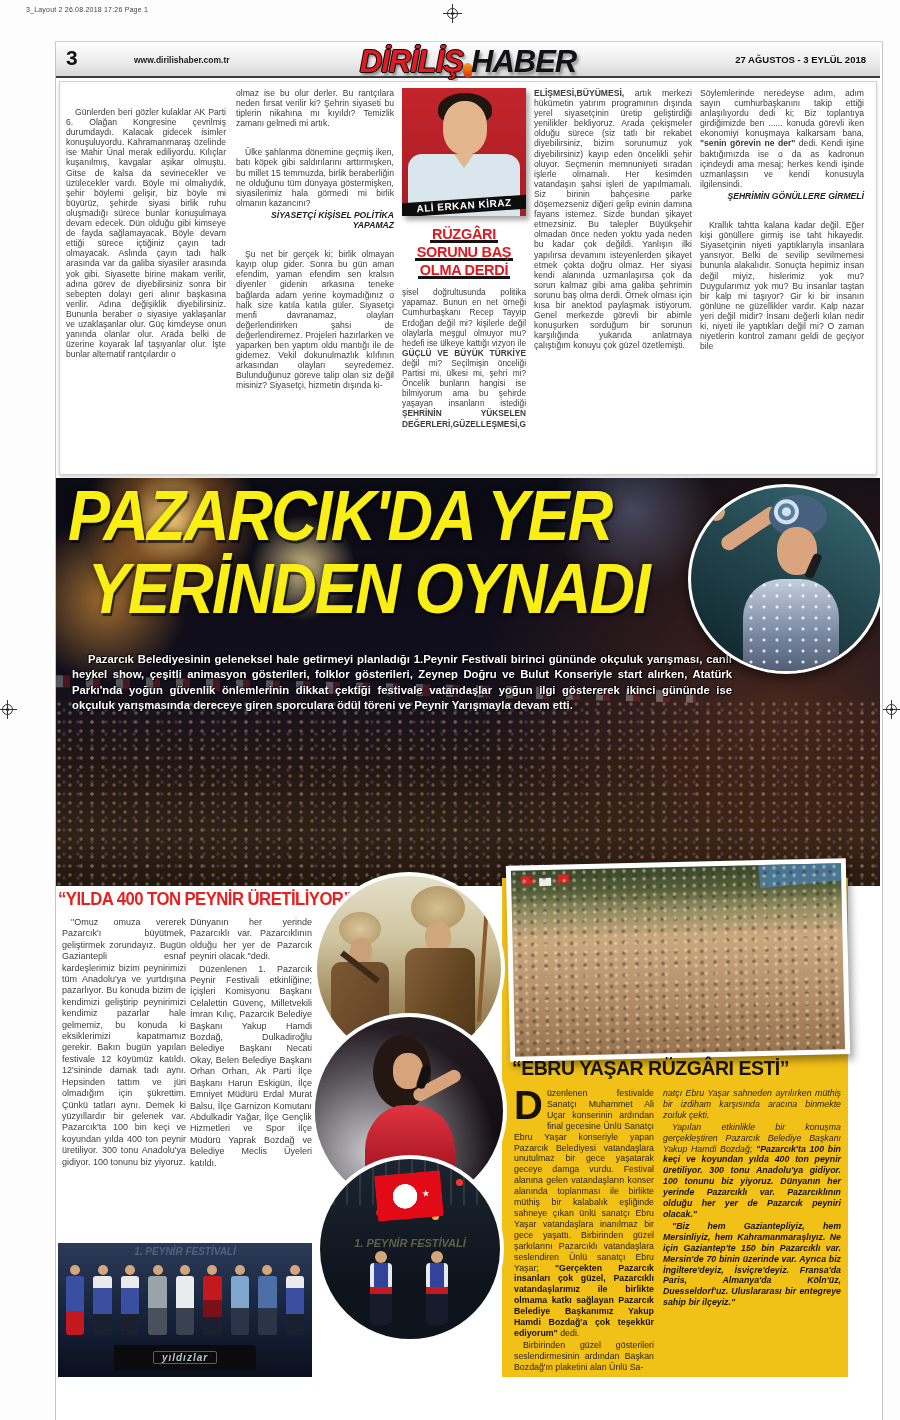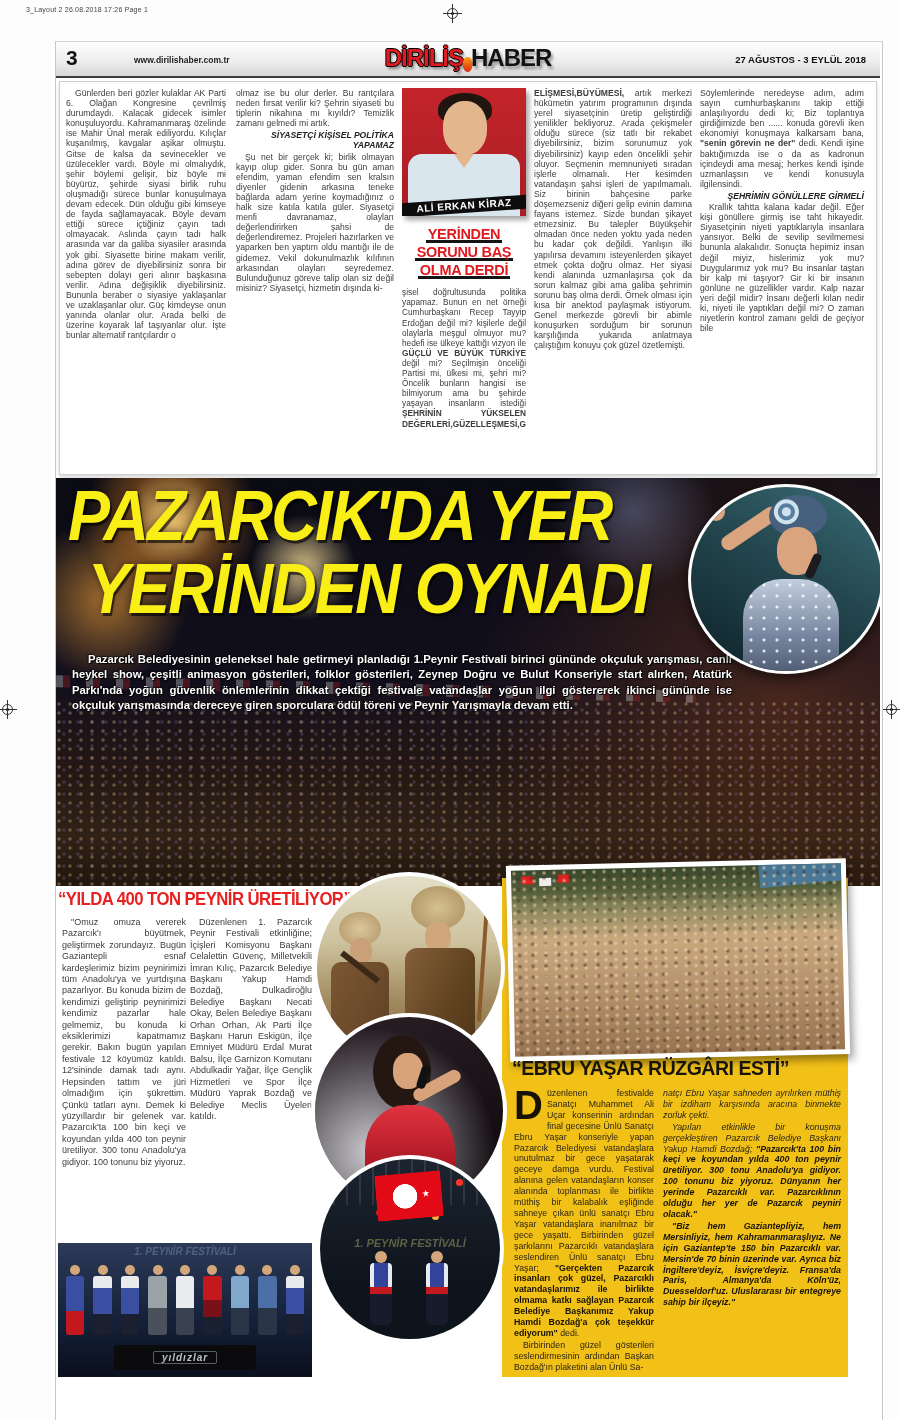--- a/index.html
+++ b/index.html
@@ -15,31 +15,31 @@
   
   .paper{position:absolute;left:55px;top:41px;width:826px;height:1379px;background:#fff;
          border-left:1px solid #c7c7c7;border-right:1px solid #c7c7c7;border-top:1px solid #d4d4d4;}
   
   .masthead{position:absolute;left:56px;top:42px;width:824px;height:34px;
             background:linear-gradient(#ffffff,#ececec 60%,#d7d7d7);border-bottom:2px solid #3d3d3d;}
   .pagenum{position:absolute;left:10px;top:4px;font-size:21px;font-weight:bold;color:#111;}
   .site{position:absolute;left:78px;top:13px;font-size:8.5px;font-weight:bold;color:#222;}
   .dateline{position:absolute;right:14px;top:12px;font-size:9.5px;font-weight:bold;color:#111;}
   .logo{position:absolute;left:50%;top:2px;transform:translateX(-50%);white-space:nowrap;
-        font-weight:900;font-size:24px;letter-spacing:-1px;}
+        font-style:italic;font-weight:900;font-size:31px;letter-spacing:-1px;}
   .logo .l1{color:#e11b22;text-shadow:1px 0 #000,-1px 0 #000,0 1px #000,0 -1px #000,2px 3px 3px rgba(0,0,0,.45);}
   .logo .l2{color:#121215;text-shadow:2px 3px 3px rgba(0,0,0,.35);}
   .flame{display:inline-block;width:10px;height:15px;margin:0 -2px 0 0;vertical-align:-6px;
          background:linear-gradient(#f6a015,#d92a12);border-radius:50% 50% 55% 55%;}
   
   .opbox{position:absolute;left:59px;top:81px;width:816px;height:392px;background:#fff;
          border:1px solid #cfcfcf;box-shadow:0 3px 4px rgba(0,0,0,.15);}
   .col{position:absolute;top:88px;font-size:8.6px;line-height:10.1px;text-align:justify;color:#3c3c3c;}
   .col p{margin:0 0 1px;}
-  .col p.p{text-indent:9px;}
+  .col p.p{text-indent:9px;margin-top:19px;}
   .col p.c{text-indent:0;}
   .col p.sub{font-weight:bold;font-style:italic;text-align:right;text-indent:0;margin:2px 0 1px;color:#222;}
   .b{font-weight:bold;}
   #col1{left:66px;width:160px;}
   #col2{left:236px;width:158px;}
   #col3{left:402px;width:124px;font-size:8.3px;}
   #col4{left:534px;width:158px;}
   #col5{left:700px;width:164px;}
   
   .colnist{width:124px;margin-bottom:8px;}
@@ -206,34 +206,35 @@
     <span class="logo"><span class="l1">DİRİLİŞ</span><span class="flame"></span><span class="l2">HABER</span></span>
     <span class="dateline">27 AĞUSTOS - 3 EYLÜL 2018</span>
   </div>
 
   <div class="opbox"></div>
   <div class="col" id="col1">
       <p class="p"><span>Günlerden beri gözler kulaklar AK Parti 6. Olağan Kongresine çevrilmiş durumdaydı. Kalacak gidecek isimler konuşuluyordu. Kahramanmaraş özelinde ise Mahir Ünal merak ediliyordu. Kılıçlar kuşanılmış, kavgalar aşikar olmuştu. Gitse de kalsa da sevinecekler ve üzülecekler vardı. Böyle mi olmalıydık, şehir böylemi gelişir, biz böyle mi büyürüz, şehirde siyasi birlik ruhu oluşmadığı sürece bunlar konuşulmaya devam edecek. Dün olduğu gibi kimseye de fayda sağlamayacak. Böyle devam ettiği sürece içtiğiniz çayın tadı olmayacak. Aslında çayın tadı halk arasında var da galiba siyasiler arasında yok gibi. Siyasette birine makam verilir, adına görev de diyebilirsiniz sonra bir sebepten dolayı geri alınır başkasına verilir. Adına değişiklik diyebilirsiniz. Bununla beraber o siyasiye yaklaşanlar ve uzaklaşanlar olur. Güç kimdeyse onun yanında olanlar olur. Arada belki de üzerine koyarak laf taşıyanlar olur. İşte bunlar alternatif rantçılardır o</span></p>
     </div>
   <div class="col" id="col2">
       <p class="c"><span>olmaz ise bu olur derler. Bu rantçılara neden fırsat verilir ki? Şehrin siyaseti bu tiplerin nikahına mı kıyıldı? Temizlik zamanı gelmedi mi artık.</span></p>
+      <p class="p"><span>Ülke şahlanma dönemine geçmiş iken, batı köpek gibi saldırılarını arttırmışken, bu millet 15 temmuzda, birlik beraberliğin ne olduğunu tüm dünyaya göstermişken, siyasilerimiz hala görmedi mi birlik olmanın kazancını?</span></p>
       <p class="sub"><span>SİYASETÇİ KİŞİSEL POLİTİKA YAPAMAZ</span></p>
       <p class="p"><span>Şu net bir gerçek ki; birlik olmayan kayıp olup gider. Sonra bu gün aman efendim, yaman efendim sen kralsın diyenler gidenin arkasına teneke bağlarda adam yerine koymadığınız o halk size katıla katıla güler. Siyasetçi menfi davranamaz, olayları değerlendirirken şahsi de değerlendiremez. Projeleri hazırlarken ve yaparken ben yaptım oldu mantığı ile de gidemez. Vekil dokunulmazlık kılıfının arkasından olayları seyredemez. Bulunduğunuz göreve talip olan siz değil misiniz? Siyasetçi, hizmetin dışında ki-</span></p>
     </div>
   <div class="col" id="col3">
     <div class="colnist">
       <div class="av">
         <i class="hair"></i>
         <i class="face"></i>
         <i class="shirt"></i>
         <i class="collar"></i>
         <div class="nameband">ALİ ERKAN KİRAZ</div>
       </div>
       <div class="optitle">
-        <span>YERİNDEN</span>
+        <span>RÜZGÂRI</span>
         <span>SORUNU BAŞ</span>
         <span>OLMA DERDİ</span>
       </div>
     </div>
     <div>
         <p class="c"><span>şisel doğrultusunda politika yapamaz. Bunun en net örneği Cumhurbaşkanı Recep Tayyip Erdoğan değil mi? kişilerle değil olaylarla meşgul olmuyor mu? hedefi ise ülkeye kattığı vizyon ile </span><span class="b">GÜÇLÜ VE BÜYÜK TÜRKİYE</span><span> değil mi? Seçilmişin önceliği Partisi mi, ülkesi mi, şehri mi? Öncelik bunların hangisi ise bilmiyorum ama bu şehirde yaşayan insanların istediği </span><span class="b">ŞEHRİNİN YÜKSELEN DEĞERLERİ,GÜZELLEŞMESİ,G</span><span></span></p>
       </div>
   </div>
   <div class="col" id="col4">
       <p class="c"><span></span><span class="b">ELİŞMESİ,BÜYÜMESİ,</span><span> artık merkezi hükümetin yatırım programının dışında yerel siyasetçinin üretip geliştirdiği yenilikler bekliyoruz. Arada çekişmeler olduğu sürece (siz tatlı bir rekabet diyebilirsiniz, bizim sorunumuz yok diyebilirsiniz) kayıp eden öncelikli şehir oluyor. Seçmenin memnuniyeti sıradan işlerle olmamalı. Her kesimden vatandaşın şahsi işleri de yapılmamalı. Siz birinin bahçesine parke döşemezseniz diğeri gelip evinin damına fayans istemez. Sizde bundan şikayet etmezsiniz. Bu talepler Büyükşehir olmadan önce neden yoktu yada neden bu kadar çok değildi. Yanlışın ilki yapılırsa devamını isteyenlerden şikayet etmek çokta doğru olmaz. Her siyasi kendi alanında uzmanlaşırsa çok da sorun kalmaz gibi ama galiba şehrimin sorunu baş olma derdi.  Örnek olması için kısa bir anektod paylaşmak istiyorum. Genel merkezde görevli bir abimle konuşurken sorduğum bir sorunun karşılığında yukarıda anlatmaya çalıştığım konuyu çok güzel özetlemişti.</span></p>
@@ -259,20 +260,21 @@
       <i class="ov-dress"></i>
       <i class="ov-mic"></i>
     </div>
   </div>
 
   <div class="redhead">“YILDA 400 TON PEYNİR ÜRETİLİYOR”</div>
   <div class="cheesecol" id="ch1">
       <p class="p"><span>"Omuz omuza vererek Pazarcık'ı büyütmek, geliştirmek zorundayız. Bugün Gaziantepli esnaf kardeşlerimiz bizim peynirimizi tüm Anadolu'ya ve yurtdışına pazarlıyor. Bu konuda bizim de kendimizi geliştirip peynirimizi kendimiz pazarlar hale gelmemiz, bu konuda ki eksiklerimizi kapatmamız gerekir. Bakın bugün yapılan festivale 12 köyümüz katıldı. 12'sininde damak tadı aynı. Hepsinden tattım ve jüri olmadığım için şükrettim. Çünkü tatları aynı. Demek ki yüzyıllardır bir gelenek var. Pazarcık'ta 100 bin keçi ve koyundan yılda 400 ton peynir üretiliyor. 300 tonu Anadolu'ya gidiyor. 100 tonunu biz yiyoruz.</span></p>
     </div>
   <div class="cheesecol" id="ch2">
+      <p class="c"><span>Dünyanın her yerinde Pazarcıklı var. Pazarcıklının olduğu her yer de Pazarcık peyniri olacak."dedi.</span></p>
       <p class="p"><span>Düzenlenen 1. Pazarcık Peynir Festivali etkinliğine; İçişleri Komisyonu Başkanı Celalettin Güvenç, Milletvekili İmran Kılıç, Pazarcık Belediye Başkanı Yakup Hamdi Bozdağ, Dulkadiroğlu Belediye Başkanı Necati Okay, Belen Belediye Başkanı Orhan Orhan, Ak Parti İlçe Başkanı Harun Eskigün, İlçe Emniyet Müdürü Erdal Murat Balsu, İlçe Garnizon Komutanı Abdulkadir Yağar, İlçe Gençlik Hizmetleri ve Spor İlçe Müdürü Yaprak Bozdağ ve Belediye Meclis Üyeleri katıldı.</span></p>
     </div>
 
   <div class="ybox"></div>
   <div class="framed">
     <div class="crowdimg">
       <i class="flags"></i>
       <i class="tarp"></i>
     </div>
   </div>

